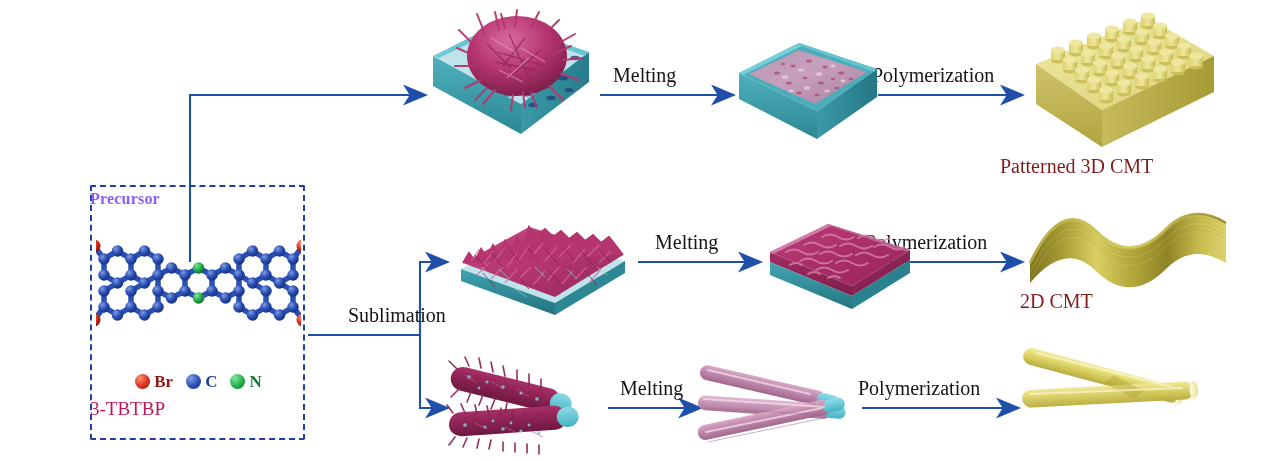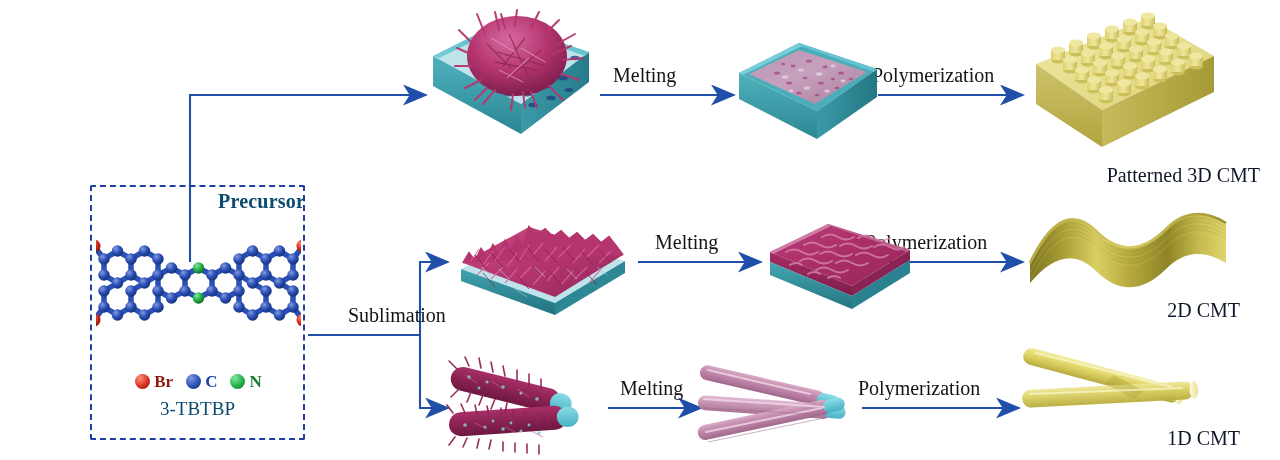--- a/index.html
+++ b/index.html
@@ -16,30 +16,30 @@
   
   #precursor-box{
     left:90px;top:185px;width:215px;height:255px;
     border:2.5px dashed #1f3fa8;
     border-radius:2px;
     box-sizing:border-box;
     background:transparent;
   }
   #precursor-title{
     left:90px;top:190px;width:215px;
-    text-align:right;
+    text-align:left;
     font-weight:bold;
-    font-size:20px;
-    color:#0c4a6e;
+    font-size:16px;
+    color:#8b5cf6;
     letter-spacing:.2px;
   }
   #precursor-name{
     left:90px;top:398px;width:215px;
-    text-align:center;
-    font-size:19px;color:#0c4a6e;
+    text-align:left;
+    font-size:19px;color:#be185d;
   }
   
   #legend{
     left:96px;top:368px;width:205px;height:26px;
     display:flex;align-items:center;justify-content:center;gap:13px;
   }
   .legend-entry{display:flex;align-items:center;gap:4px;}
   .legend-ball{
     width:15px;height:15px;border-radius:50%;display:block;
   }
@@ -51,21 +51,21 @@
   
   #wires{left:0;top:0;width:1280px;height:460px;pointer-events:none;}
 
   
   .plabel{
     font-size:20px;color:#141414;white-space:nowrap;
     line-height:1;
   }
   
   .caption{
-    font-size:20px;color:#0f172a;white-space:nowrap;text-align:right;margin-top:9px;
+    font-size:20px;color:#7f1d1d;white-space:nowrap;text-align:left;
   }
 
   
   .illus{display:block;}
 </style>
 </head>
 <body>
 
 <div id="stage">
 
@@ -235,21 +235,20 @@
 
   <div class="abs plabel" style="left:300px;top:305px;padding-left:48px;">Sublimation</div>
   <div class="abs plabel" style="left:655px;top:232px;">Melting</div>
   <div class="abs plabel" style="left:865px;top:232px;">Polymerization</div>
 
   <div class="abs plabel" style="left:620px;top:378px;">Melting</div>
   <div class="abs plabel" style="left:858px;top:378px;">Polymerization</div>
 
   <div class="abs caption" style="left:1000px;top:155px;width:260px;">Patterned 3D CMT</div>
   <div class="abs caption" style="left:1020px;top:290px;width:220px;">2D CMT</div>
-  <div class="abs caption" style="left:1020px;top:418px;width:220px;">1D CMT</div>
 
   <svg class="abs illus" style="left:425px;top:8px;width:170px;height:140px;" viewBox="0 0 170 140">
     <defs>
       <linearGradient id="tl-front" x1="0" y1="0" x2="0" y2="1">
         <stop offset="0%" stop-color="#4fb1bd"></stop>
           <stop offset="100%" stop-color="#2c8694"></stop>
       </linearGradient>
       <linearGradient id="tl-side" x1="0" y1="0" x2="1" y2="0">
         <stop offset="0%" stop-color="#3b9aa8"></stop>
           <stop offset="100%" stop-color="#277c8a"></stop>

